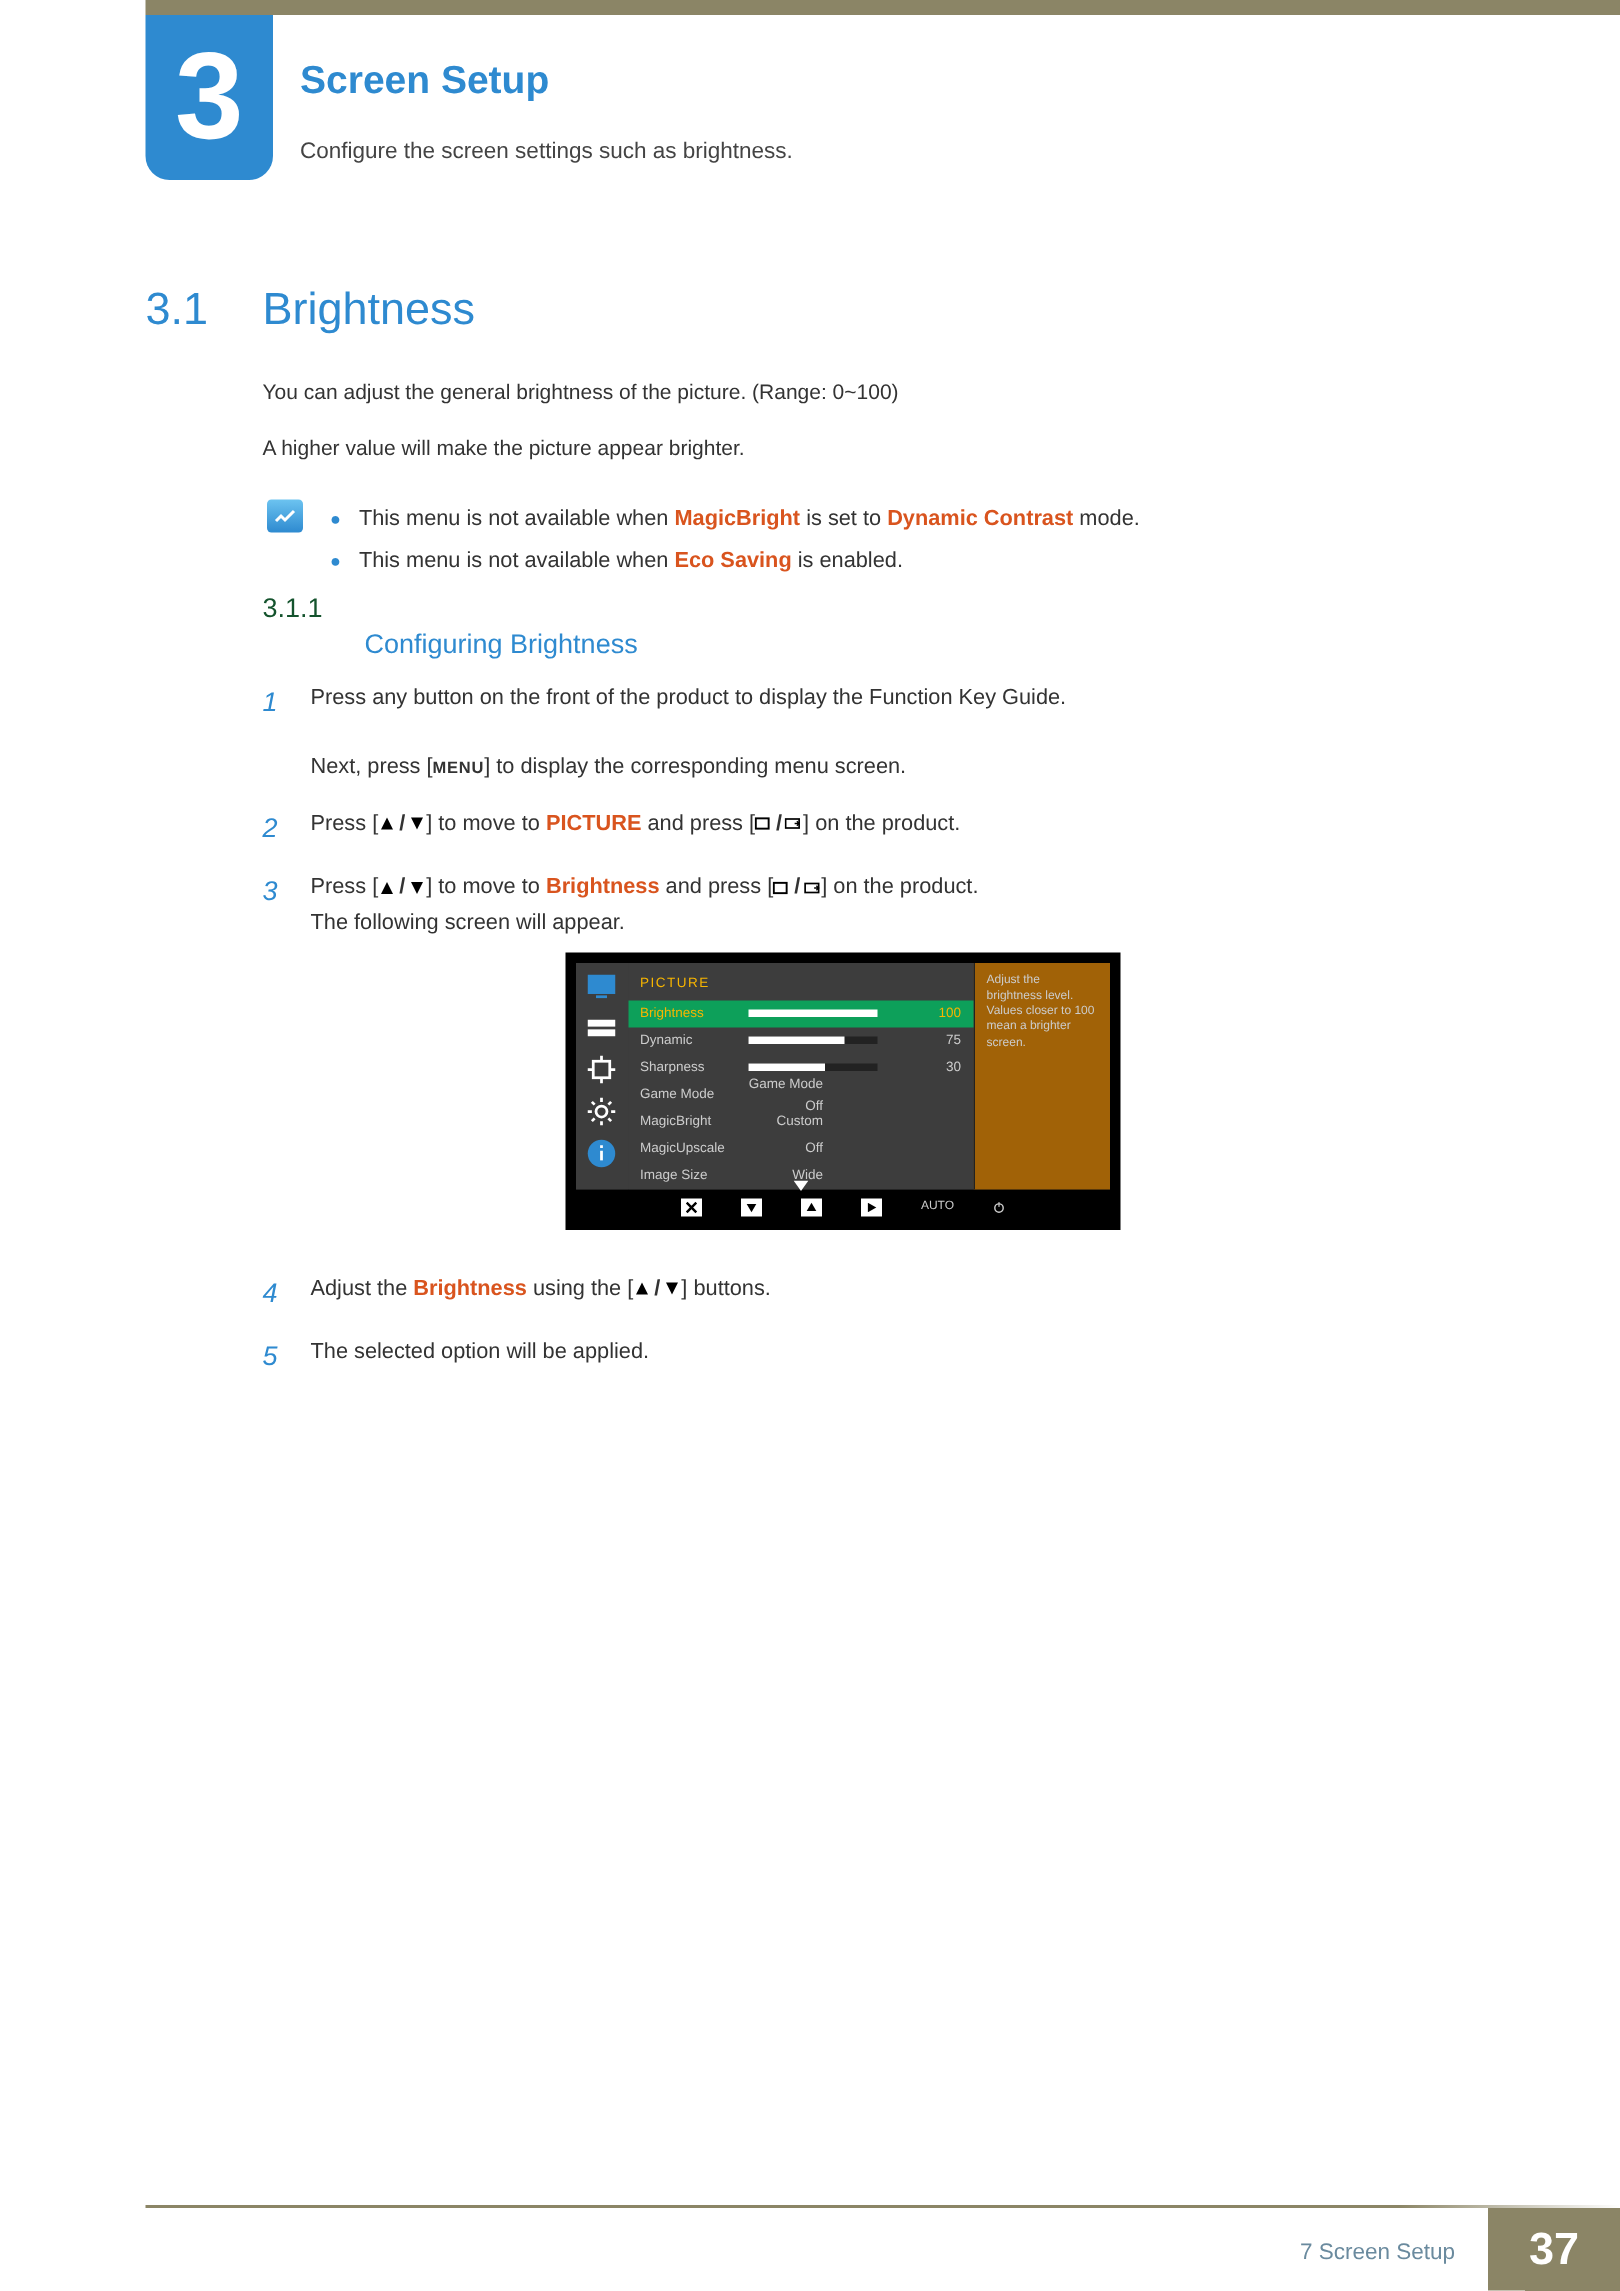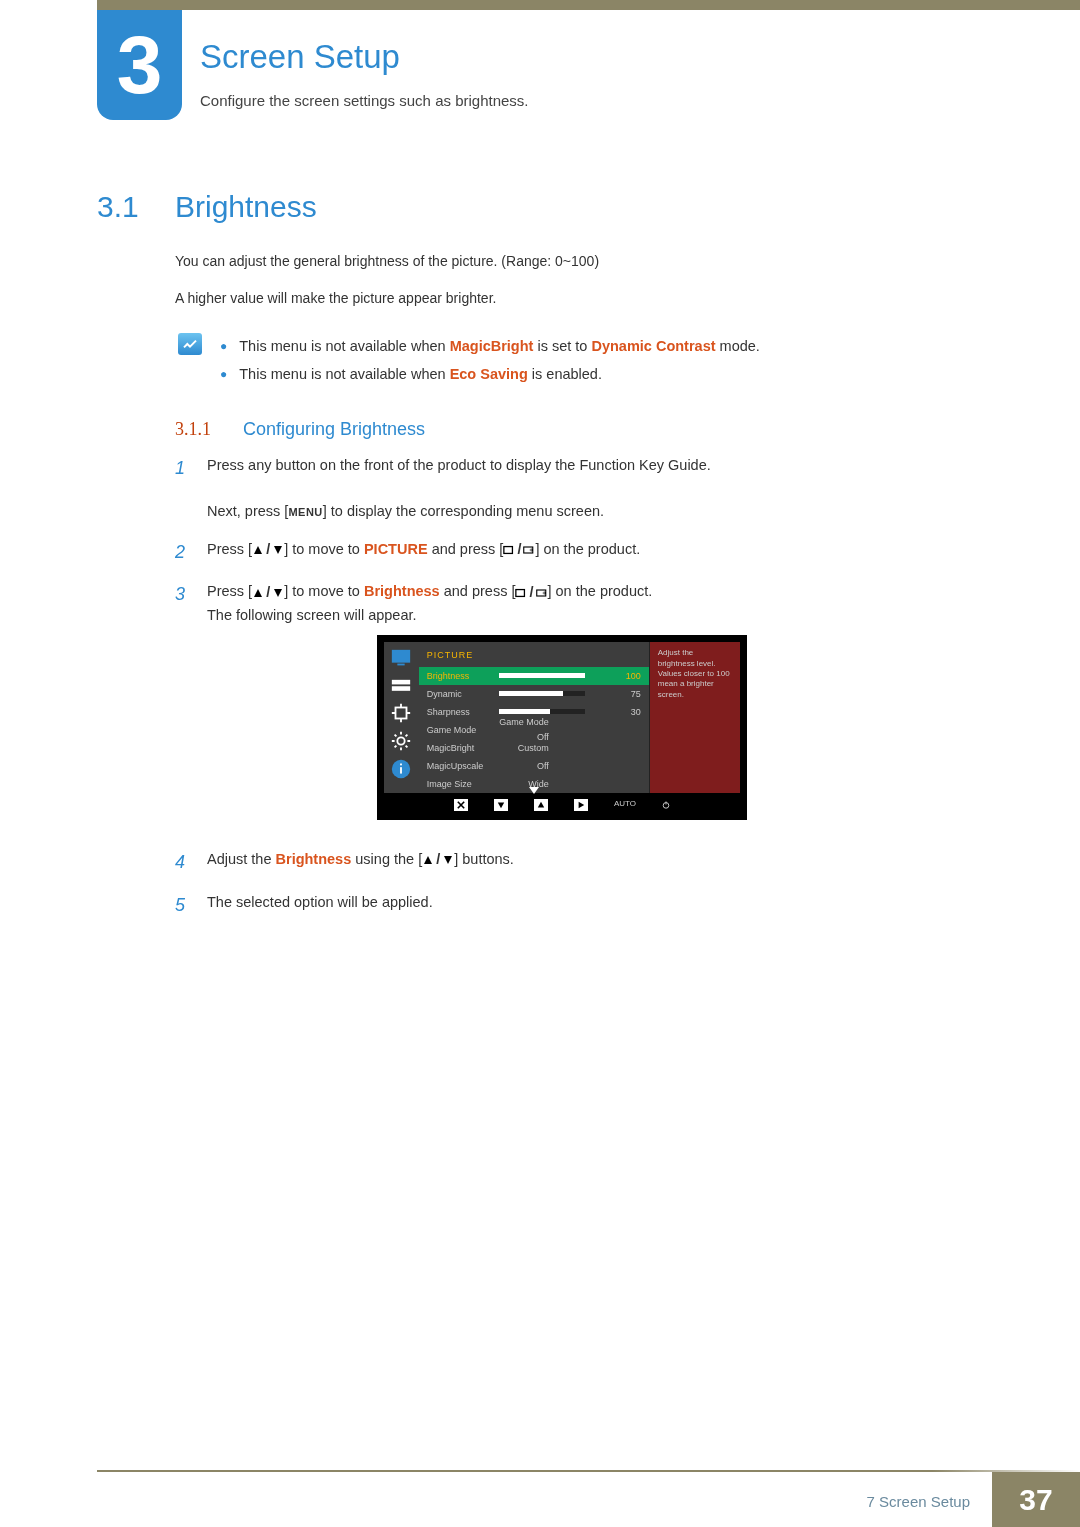--- a/index.html
+++ b/index.html
@@ -29,23 +29,23 @@
     font-size: 82px;
     font-weight: bold;
     display: flex;
     align-items: center;
     justify-content: center;
     line-height: 1;
   }
   .chapter-title {
     position: absolute;
     left: 200px; top: 38px;
-    font-size: 33px;
+    font-size: 26px;
     color: #2e8ad0;
-    font-weight: normal;
+    font-weight: bold;
   }
   .chapter-sub {
     position: absolute;
     left: 200px; top: 92px;
     font-size: 15px;
     color: #444;
     text-align: center;
   }
   .sec-num {
     position: absolute;
@@ -79,22 +79,22 @@
     position: absolute;
     left: 220px; right: 70px; top: 333px;
     font-size: 14.5px;
     line-height: 1.9;
   }
   .bullet { display:flex; gap:12px; }
   .bullet-dot { color:#2e8ad0; font-size:12px; position:relative; top:2px; }
   .kw { color: #d9541e; font-weight: bold; }
   .subsec-num {
     position: absolute;
-    left: 175px; top: 419px;
-    font-size: 18px; color:#c2410c;font-family:Liberation Serif, serif;
+    left: 175px; top: 395px;
+    font-size: 18px; color:#14532d;
   }
   .subsec-title {
     position: absolute;
     left: 243px; top: 419px;
     font-size: 18px; color:#2e8ad0;
   }
   .steps {
     position: absolute;
     left: 175px; right: 70px; top: 454px;
   }
@@ -132,21 +132,21 @@
   .osd-head { font-size:9px; color:#f7b500; padding:6px 8px 4px; letter-spacing:1px; }
   .osd-rows { }
   .osd-row { display:flex; align-items:center; font-size:9px; color:#ccc; padding:3px 8px; height:18px; }
   .osd-row.sel { background:#0da05a; color:#f7b500; }
   .osd-row.sel .osd-val { color:#f7b500; }
   .osd-label { flex:0 0 72px; }
   .osd-bar-wrap { flex:1; display:flex; align-items:center; justify-content:space-between; gap:6px; }
   .osd-bar { width:86px; height:5px; background:#222; position:relative; }
   .osd-bar-fill { height:100%; background:#fff; }
   .osd-val { width:50px; text-align:right; color:#ccc; }
-  .osd-help { width:94px; background:#7f1d1d; padding:6px 8px; font-size:8px; color:#ccc; line-height:1.3; border-left:1px solid #222; }
+  .osd-help { width:94px; background:#a16207; padding:6px 8px; font-size:8px; color:#ccc; line-height:1.3; border-left:1px solid #222; }
   .osd-bottom { height:20px; background:#000; display:flex; align-items:center; justify-content:center; gap:26px; padding-top:4px; }
   .osd-bottom-btn { width:14px; height:12px; background:#fff; display:flex; align-items:center; justify-content:center; }
   .osd-bottom svg { width:8px; height:8px; }
   .osd-bottom-txt { font-size:8px; color:#ccc; }
   .osd-bottom-pwr { color:#ccc; }
   .arrow-down-sep { position:absolute; left:50%; bottom:-2px; transform:translateX(-50%); }
   .footer-line {
     position:absolute;
     left:97px; right:0; bottom:55px;
     height:2px;

